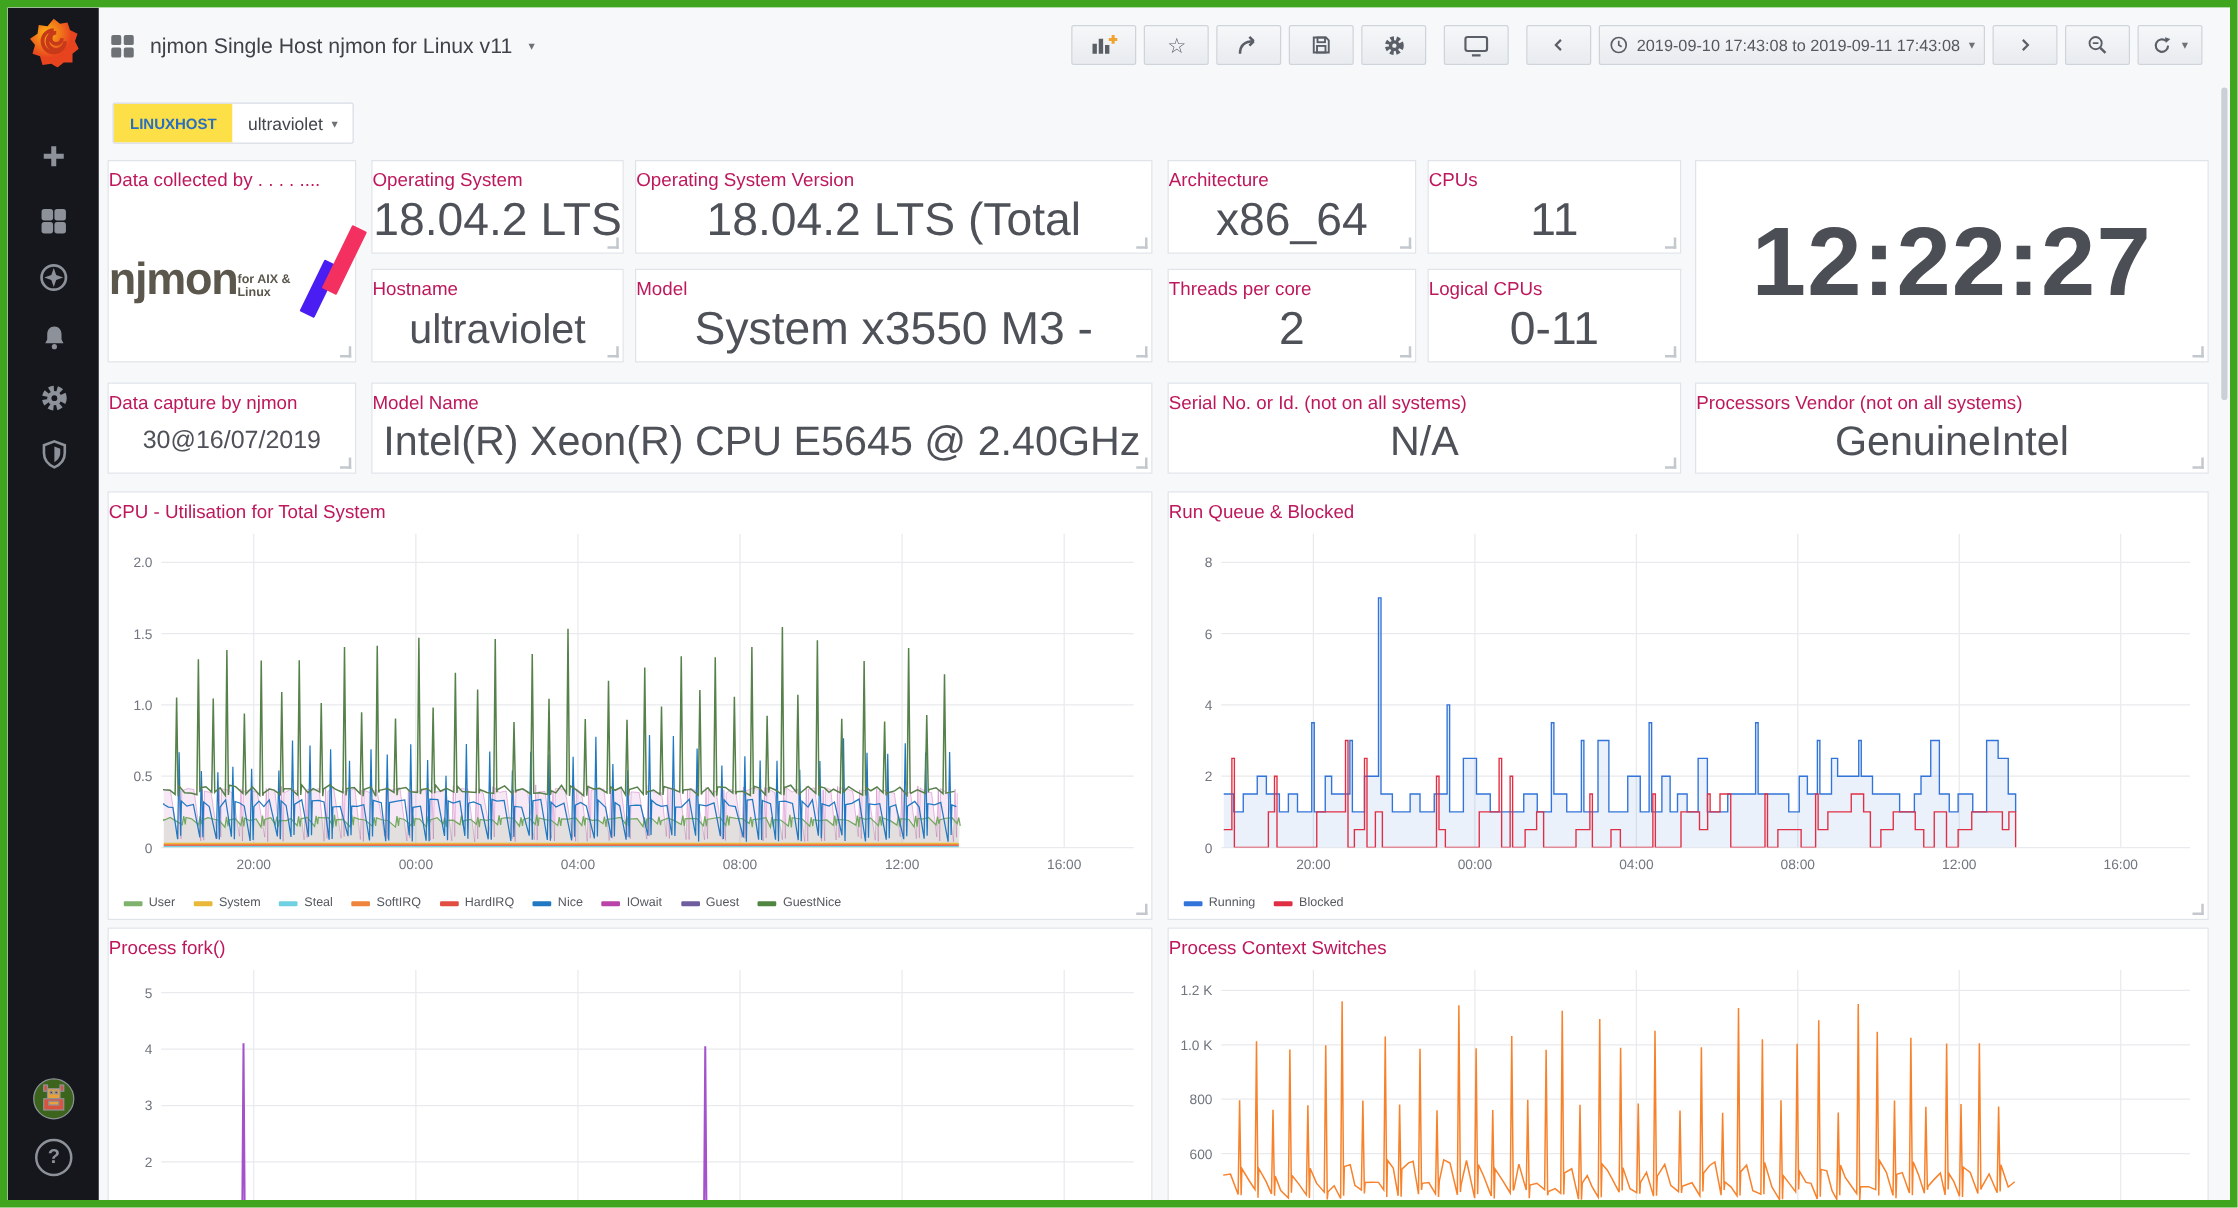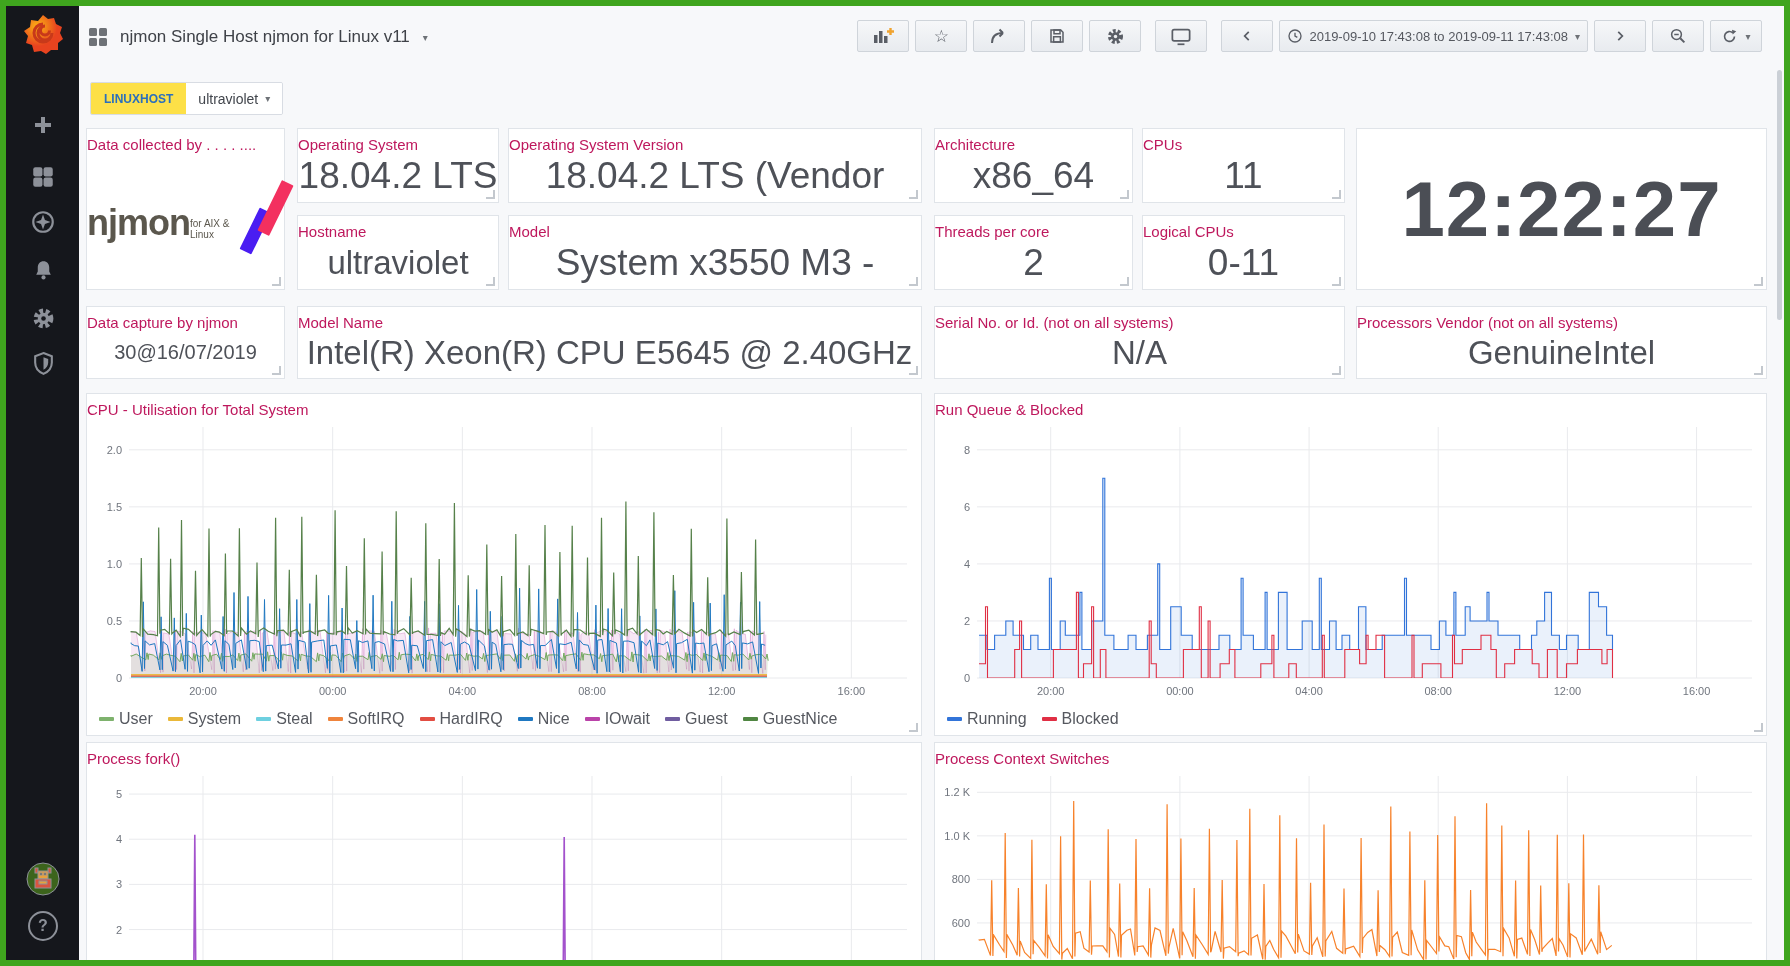--- a/index.html
+++ b/index.html
@@ -57,26 +57,26 @@
   #p-serial{left:928px;top:300px;width:411px;height:73px}
   #p-vendor{left:1350px;top:300px;width:411px;height:73px}
   #p-cpuchart{left:80px;top:387px;width:836px;height:343px}
   #p-runq{left:928px;top:387px;width:833px;height:343px}
   #p-fork{left:80px;top:736px;width:836px;height:312px}
   #p-ctx{left:928px;top:736px;width:833px;height:312px}
   .chart svg{display:block;margin:4px 0 0 8px}
   .legend{position:absolute;left:12px;bottom:7px;display:flex;gap:15px;align-items:center}
   .lgi{display:flex;align-items:center;gap:5px;cursor:pointer}
   .lmark{width:15px;height:4px;border-radius:1px;display:inline-block}
-  .lgi span{font-size:16px;color:#55585f}
+  .lgi span{font-size:10px;color:#55585f}
   
   .njmon{flex:1;display:flex;align-items:center;justify-content:center;gap:10px;position:relative}
   .njtxt{display:flex;flex-direction:row;align-items:flex-end}
   .nj{font-size:36px;font-weight:bold;color:#5b574d;line-height:0.9;letter-spacing:-1px}
-  .njsub{font-size:10px;font-weight:normal;color:#5b574d;margin-top:15px}
+  .njsub{font-size:10px;font-weight:bold;color:#5b574d;margin-top:15px}
   .njmark{position:relative;width:44px;height:78px}
   .mk{position:absolute;width:13px;border-radius:1px}
   .mk-pink{height:56px;background:#f3305f;right:2px;top:-2px;transform:rotate(26deg)}
   .mk-blue{height:46px;background:#4a1df2;right:22px;top:26px;transform:rotate(26deg)}
   
   .clock-time{flex:1;display:flex;align-items:center;justify-content:center;font-size:78px;font-weight:600;color:#4b4e55;letter-spacing:1px}
   .clock-utc{text-align:center;font-size:12px;color:#70747b;padding-bottom:16px}
   .scrollthumb{position:absolute;right:2px;top:64px;width:5px;height:250px;background:#cbd0d6;border-radius:3px;cursor:grab}
   text.tick{font-size:11px;fill:#70757e;font-family:"Liberation Sans",sans-serif}
 </style>
@@ -262,21 +262,21 @@
     <span class="rsz"></span>
   </div>
 
   <div class="panel" id="p-os">
     <div class="ptitle">Operating System</div>
     <div class="pvalue">18.04.2 LTS</div>
     <span class="rsz"></span>
   </div>
   <div class="panel" id="p-osv">
     <div class="ptitle">Operating System Version</div>
-    <div class="pvalue">18.04.2 LTS (Vendor</div>
+    <div class="pvalue">18.04.2 LTS (Total</div>
     <span class="rsz"></span>
   </div>
   <div class="panel" id="p-arch">
     <div class="ptitle">Architecture</div>
     <div class="pvalue">x86_64</div>
     <span class="rsz"></span>
   </div>
   <div class="panel" id="p-cpus">
     <div class="ptitle">CPUs</div>
     <div class="pvalue">11</div>

